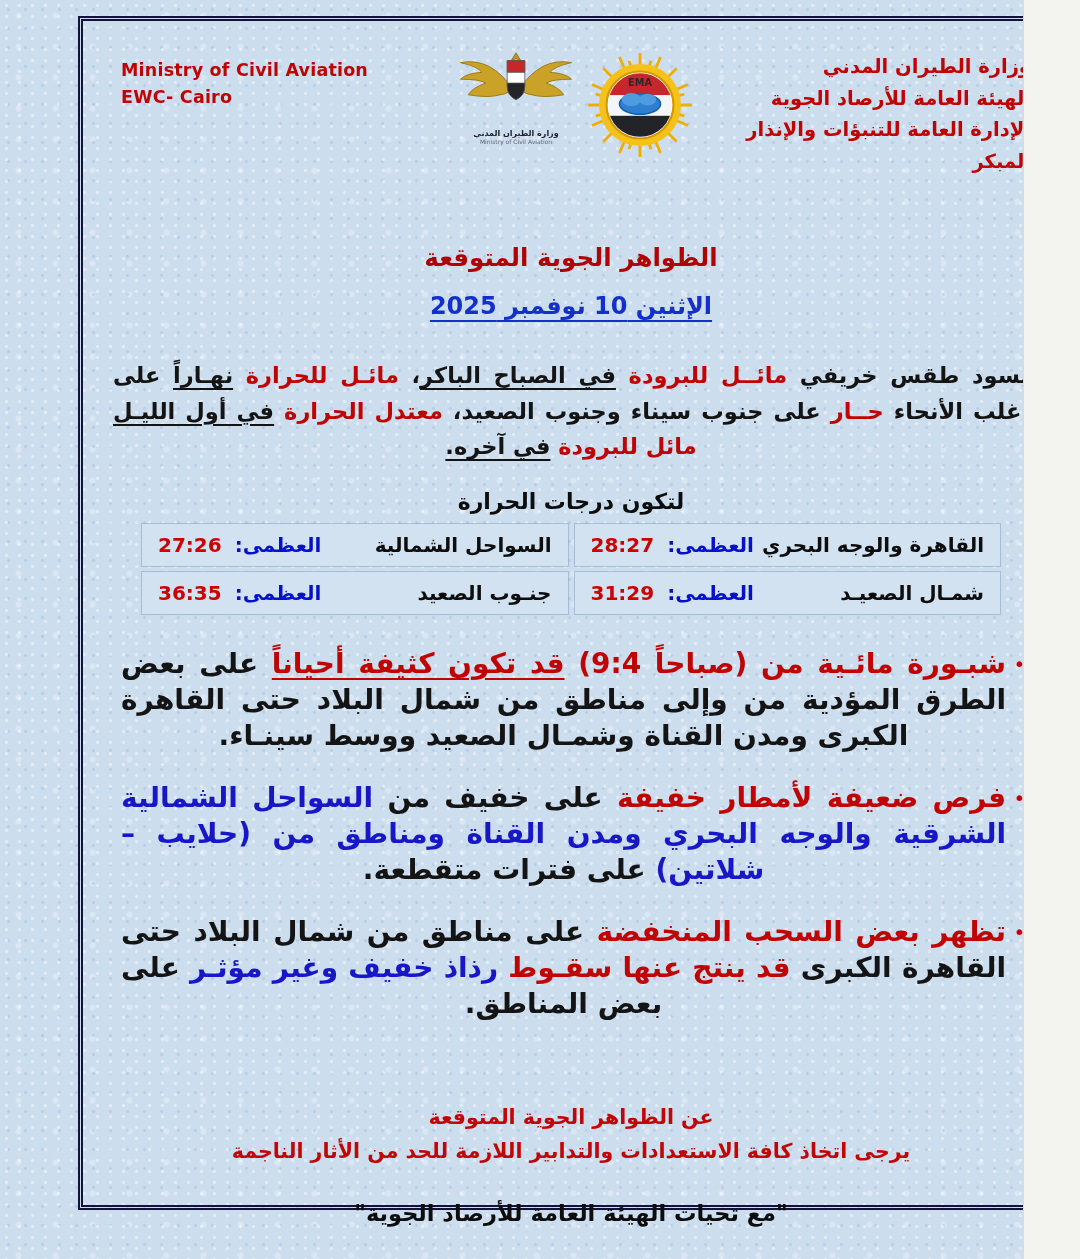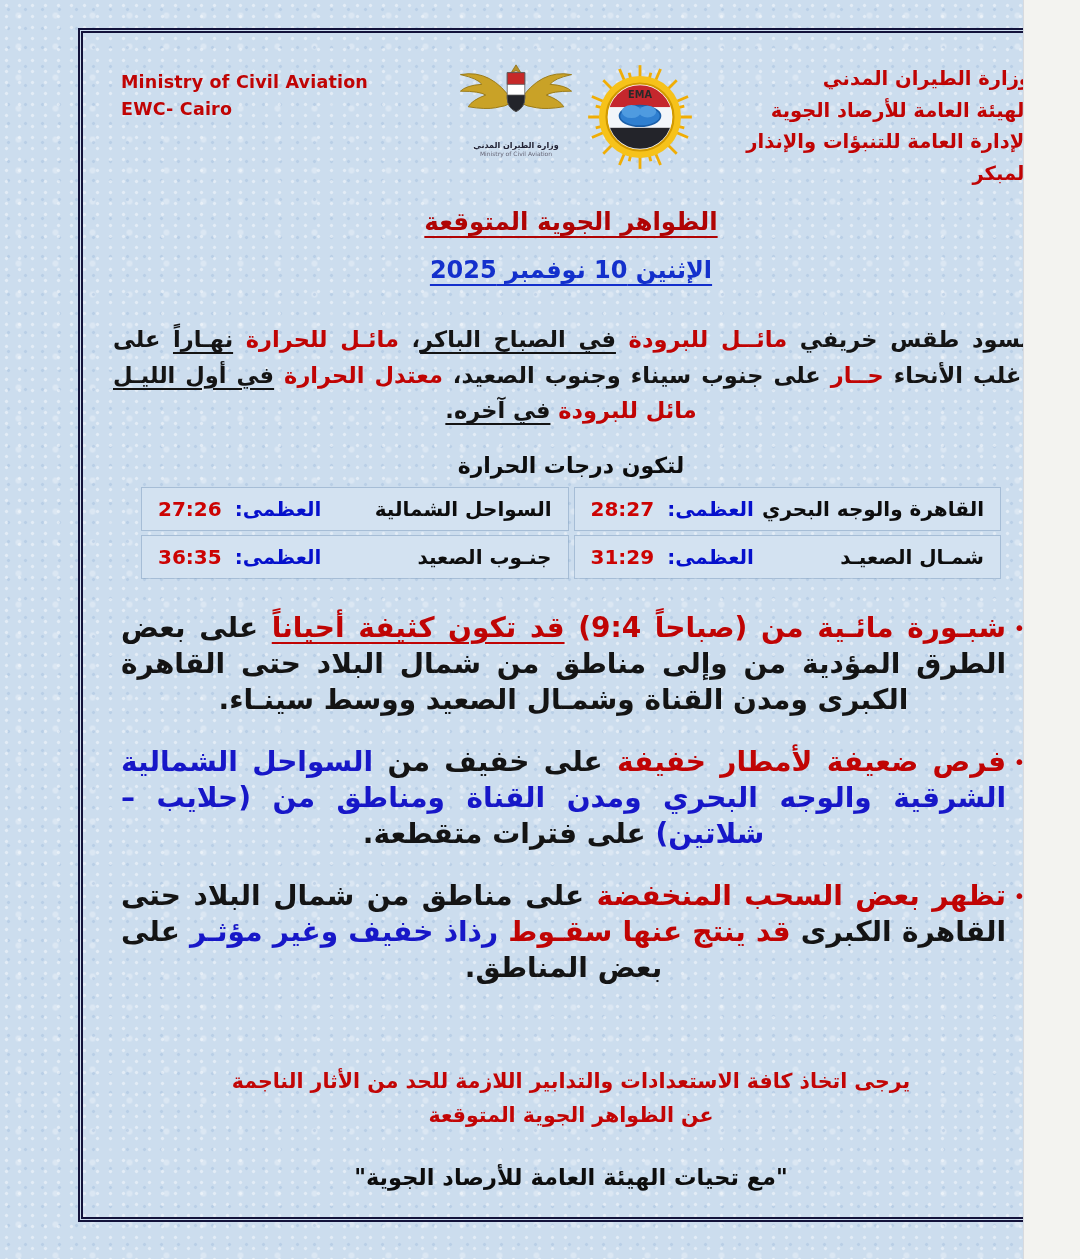--- a/index.html
+++ b/index.html
@@ -21,21 +21,21 @@
       radial-gradient(circle, rgba(150,180,215,.35) 1px, transparent 2.2px),
       radial-gradient(circle, rgba(255,255,255,.3) 2px, transparent 4px);
     background-size:13px 11px, 17px 19px, 37px 31px;
     overflow:hidden;
   }
   .scan-strip{
     position:absolute;right:0;top:0;width:57px;height:100%;
     background:#f3f3f0;border-left:1px solid #d8dade;
   }
   .frame{
-    position:absolute;left:78px;top:28px;width:986px;height:1194px;
+    position:absolute;left:78px;top:16px;width:986px;height:1194px;
     border:5px double #12123a;
     padding:16px 24px 0 24px;
   }
   
   header{display:flex;align-items:flex-start;margin-top:8px;}
   .hdr-left{
     width:345px;color:var(--red);font-weight:bold;
     font-size:17.5px;line-height:26.5px;padding-left:14px;padding-top:12px;
     letter-spacing:.2px;
   }
@@ -45,21 +45,21 @@
   .moca .cap-en{font-size:6px;color:#667;line-height:8px;}
   .ema{width:108px;margin-top:4px;}
   .hdr-right{
     flex:1;color:var(--red);font-weight:bold;direction:rtl;text-align:right;
     font-size:19.5px;line-height:31.5px;padding-right:4px;padding-top:6px;
   }
   
   .titles{text-align:center;margin-top:18px;font-weight:bold;}
   .title-main{
     display:inline-block;font-size:24.5px;color:#b00404;
-    text-decoration:underline;text-underline-offset:6px;text-decoration-thickness:2px;
+    text-underline-offset:6px;text-decoration-thickness:2px;margin-top:48px;
   }
   .title-date{
     margin-top:20px;font-size:24px;color:var(--date-blue);
   }
   .title-date span{text-decoration:underline;text-underline-offset:6px;text-decoration-thickness:2px;}
   
   .intro{
     direction:rtl;margin:38px 6px 0 6px;
     font-size:22.5px;line-height:35.5px;font-weight:bold;color:var(--blk);
     text-align:justify;text-align-last:center;
@@ -254,21 +254,21 @@
       <span class="marker">•</span>
       <div class="btext"><span class="red">فرص ضعيفة لأمطار خفيفة </span><span class="blk">على خفيف من </span><span class="blue">السواحل الشمالية الشرقية والوجه البحري ومدن القناة ومناطق من (حلايب – شلاتين) </span><span class="blk">على فترات متقطعة.</span></div>
     </div>
     <div class="bullet">
       <span class="marker">•</span>
       <div class="btext"><span class="red">تظهر بعض السحب المنخفضة </span><span class="blk">على مناطق من شمال البلاد حتى القاهرة الكبرى </span><span class="red">قد ينتج عنها سقـوط </span><span class="blue">رذاذ خفيف وغير مؤثـر </span><span class="blk">على بعض المناطق.</span></div>
     </div>
   </section>
 
   <div class="notice">
+    <div>عن الظواهر الجوية المتوقعة</div>
     <div>يرجى اتخاذ كافة الاستعدادات والتدابير اللازمة للحد من الأثار الناجمة</div>
-    <div>عن الظواهر الجوية المتوقعة</div>
   </div>
 
   <div class="signature">"مع تحيات الهيئة العامة للأرصاد الجوية"</div>
 
 </div>
 
 <div class="scan-strip"></div>
 
 </body></html>

